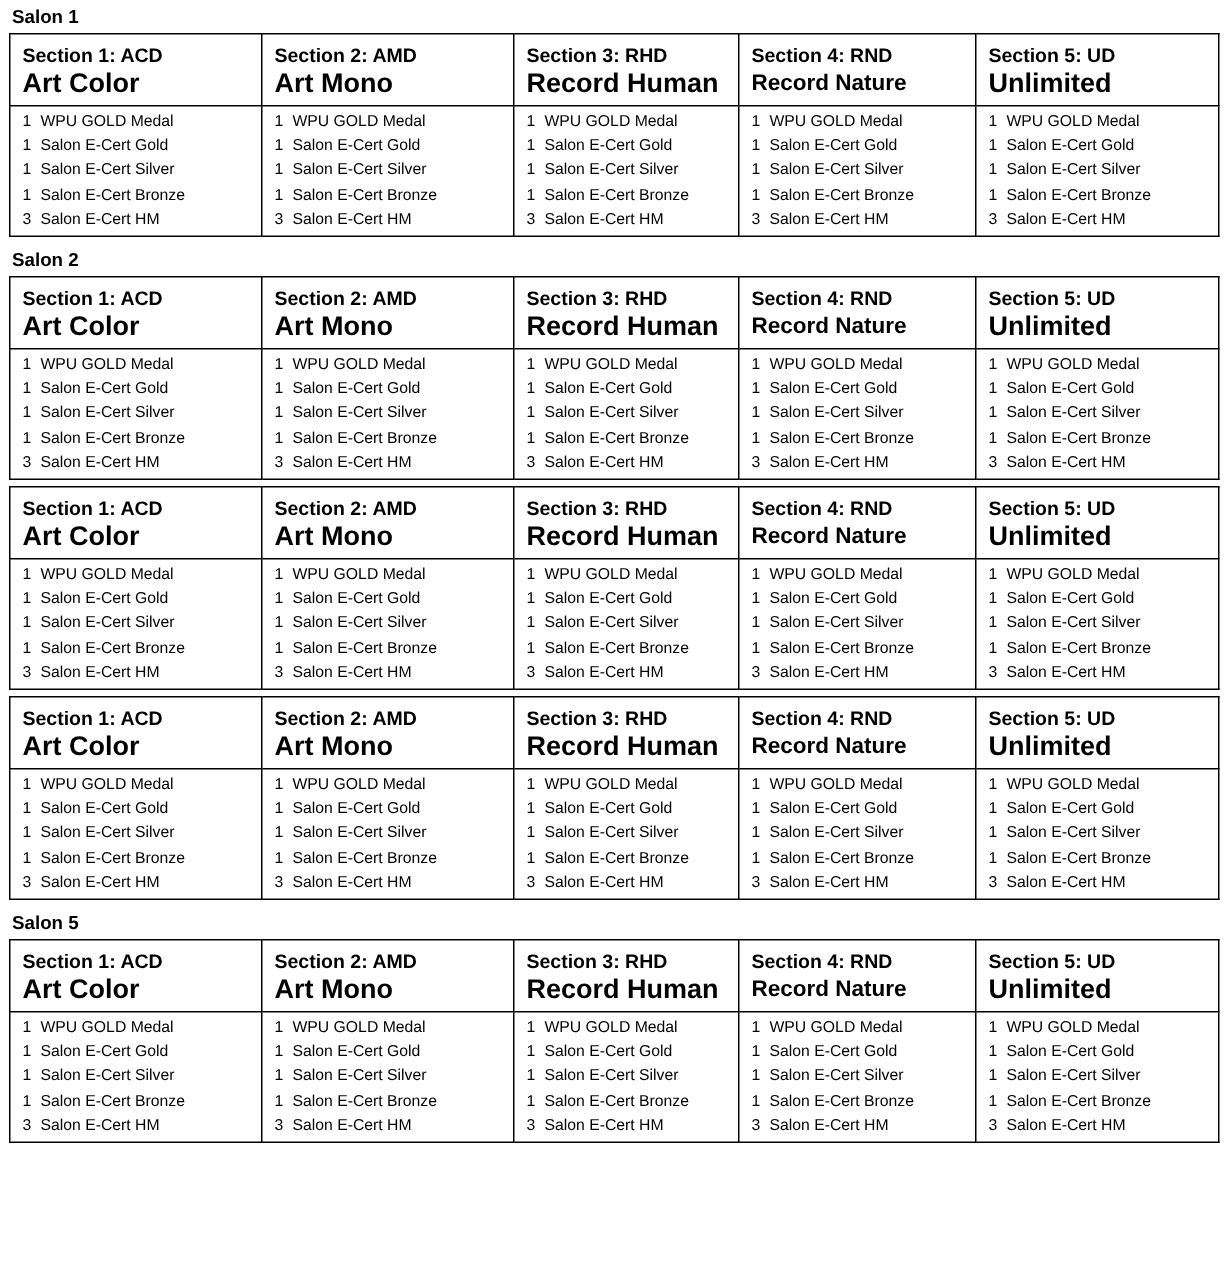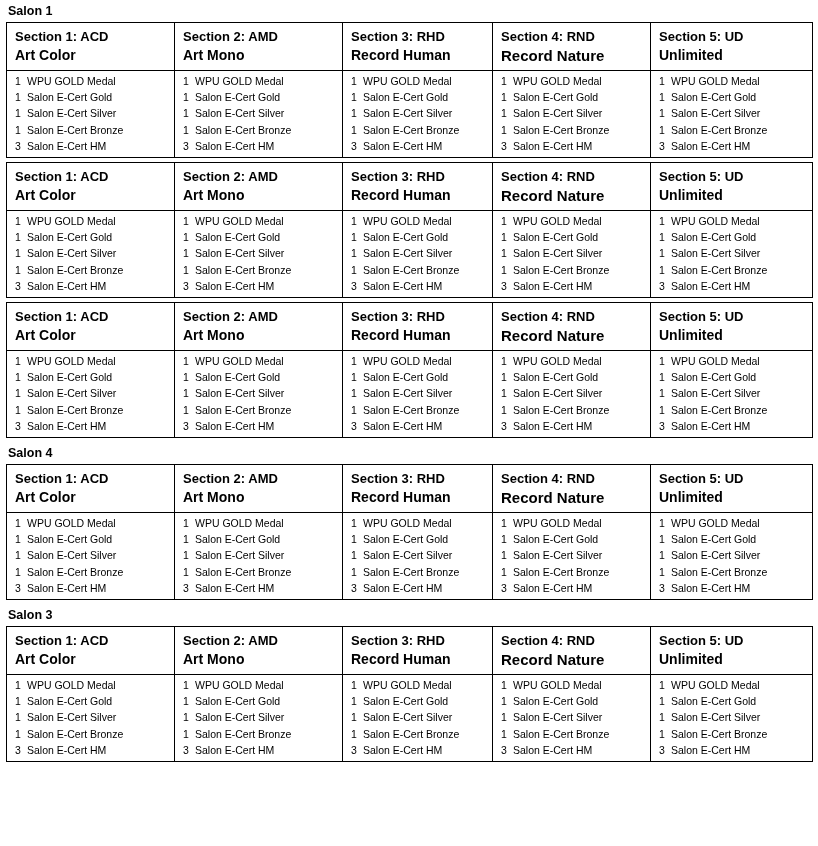--- a/index.html
+++ b/index.html
@@ -42,21 +42,21 @@
   .hdr-cell {
     padding: 4px 0 5px 8px;
   }
   .hdr-line1 {
     font-size: 13px;
     font-weight: bold;
     line-height: 19px;
     white-space: nowrap;
   }
   .hdr-line2 {
-    font-size: 14px;
+    font-size: 18px;
     font-weight: bold;
     line-height: 19px;
     white-space: nowrap;
   }
   .hdr-line2.small {
     font-size: 15px;
     line-height: 19px;
   }
   .body-cell {
     padding: 2px 0 3px 0;
@@ -175,20 +175,21 @@
                   <div class="award-row"><span class="award-count">1</span><span class="award-label">Salon E-Cert Silver</span></div>
                   <div class="award-row"><span class="award-count">1</span><span class="award-label">Salon E-Cert Bronze</span></div>
                   <div class="award-row"><span class="award-count">3</span><span class="award-label">Salon E-Cert HM</span></div>
                 </div>
               </td>
             </tr>
           </tbody>
         </table>
       </div>
       <div class="salon-block">
+        <div class="salon-title">Salon 2</div>
         <table class="salon-table">
           <colgroup>
             <col class="c1">
             <col class="c2">
             <col class="c3">
             <col class="c4">
             <col class="c5">
           </colgroup>
           <thead>
             <tr>
@@ -363,21 +364,20 @@
                   <div class="award-row"><span class="award-count">1</span><span class="award-label">Salon E-Cert Silver</span></div>
                   <div class="award-row"><span class="award-count">1</span><span class="award-label">Salon E-Cert Bronze</span></div>
                   <div class="award-row"><span class="award-count">3</span><span class="award-label">Salon E-Cert HM</span></div>
                 </div>
               </td>
             </tr>
           </tbody>
         </table>
       </div>
       <div class="salon-block">
-        <div class="salon-title">Salon 4</div>
         <table class="salon-table">
           <colgroup>
             <col class="c1">
             <col class="c2">
             <col class="c3">
             <col class="c4">
             <col class="c5">
           </colgroup>
           <thead>
             <tr>
@@ -458,21 +458,21 @@
                   <div class="award-row"><span class="award-count">1</span><span class="award-label">Salon E-Cert Silver</span></div>
                   <div class="award-row"><span class="award-count">1</span><span class="award-label">Salon E-Cert Bronze</span></div>
                   <div class="award-row"><span class="award-count">3</span><span class="award-label">Salon E-Cert HM</span></div>
                 </div>
               </td>
             </tr>
           </tbody>
         </table>
       </div>
       <div class="salon-block">
-        <div class="salon-title">Salon 3</div>
+        <div class="salon-title">Salon 5</div>
         <table class="salon-table">
           <colgroup>
             <col class="c1">
             <col class="c2">
             <col class="c3">
             <col class="c4">
             <col class="c5">
           </colgroup>
           <thead>
             <tr>

